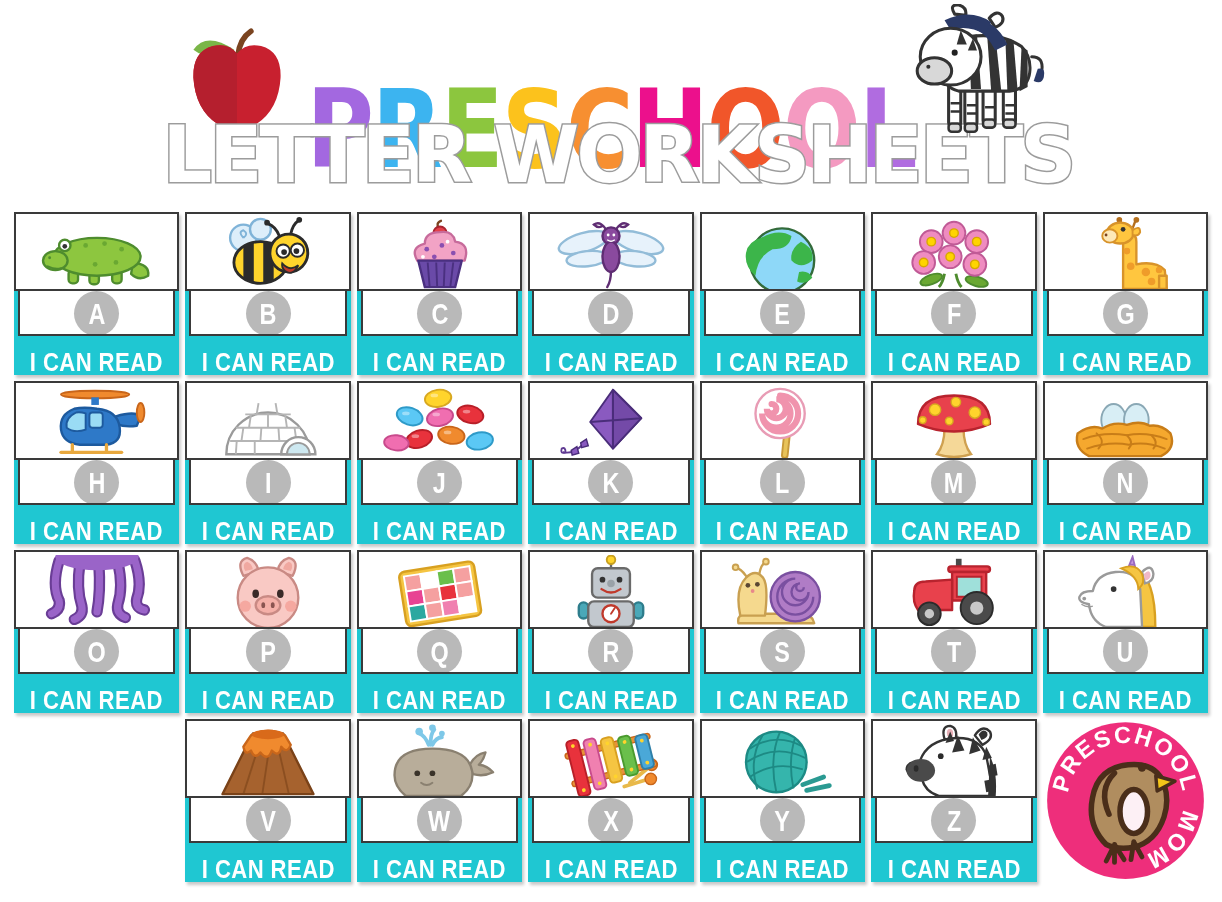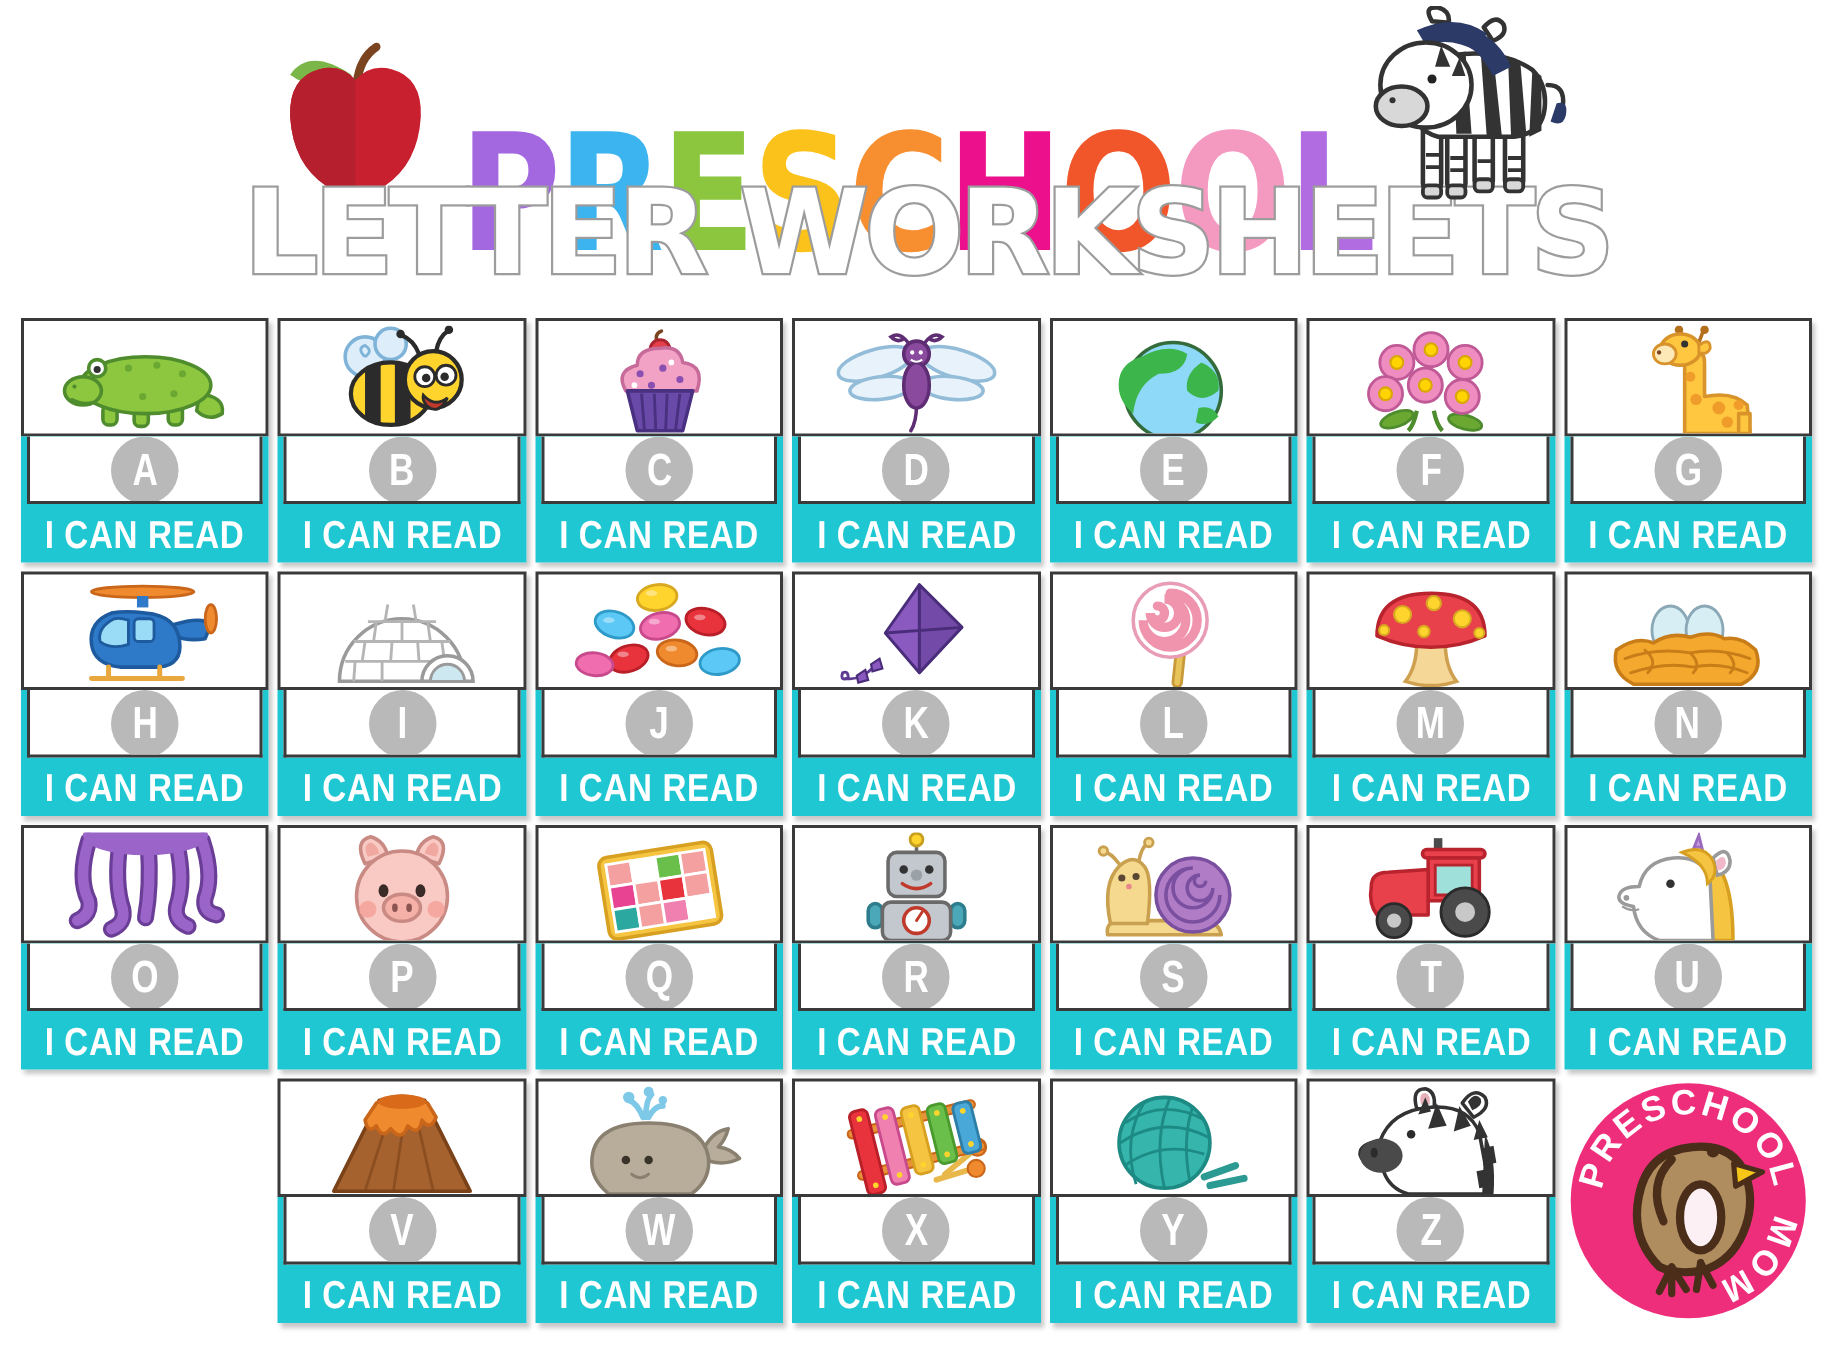--- a/index.html
+++ b/index.html
@@ -27,21 +27,21 @@
   .illus svg{width:100%;height:100%;display:block;}
   .lower{flex:1;background:var(--banner,#1fc7d2);padding:0 4px;box-sizing:border-box;
          display:flex;flex-direction:column;}
   .strip{height:45px;box-sizing:border-box;background:#fff;
          border:2px solid var(--border,#3a3a3a);border-top:none;
          display:flex;justify-content:center;overflow:hidden;}
   .circle{width:45px;height:45px;border-radius:50%;background:var(--circle,#b9b9b9);
           display:flex;align-items:center;justify-content:center;flex:0 0 auto;}
   .letter{color:#fff;font-size:30px;font-weight:bold;line-height:45px;
           transform:scaleX(0.78);}
-  .banner{flex:1;display:flex;align-items:center;justify-content:center;}
+  .banner{flex:1;display:flex;align-items:flex-end;justify-content:center;}
   .banner-text{color:#fff;font-size:26px;font-weight:bold;line-height:1;
                letter-spacing:0.5px;transform:scaleX(0.85);white-space:nowrap;}
   .spacer{height:163px;}
   .logo-cell{height:163px;display:flex;align-items:center;justify-content:center;}
   .logo-cell svg{width:165px;height:165px;display:block;}
 </style>
 </head>
 <body>
 
 <div class="header">

